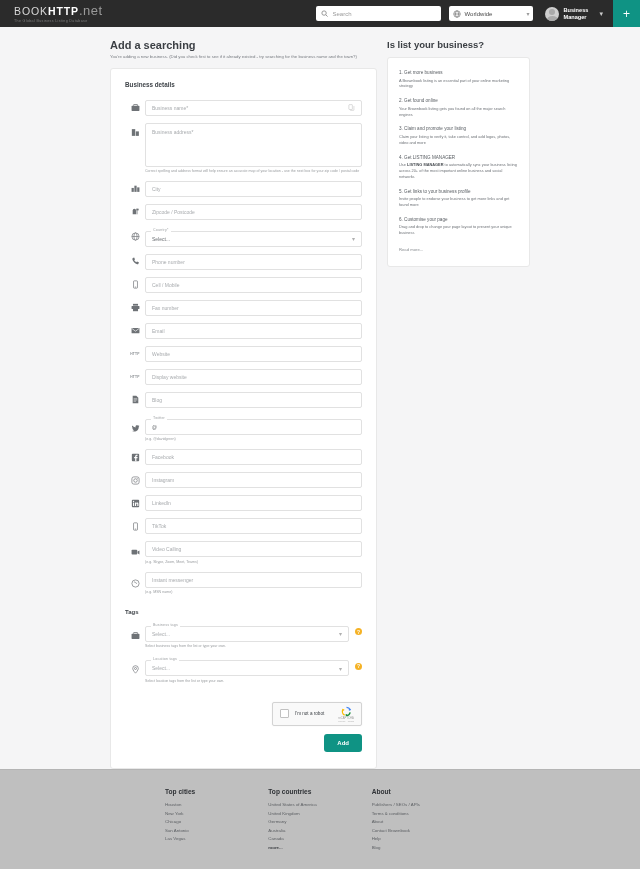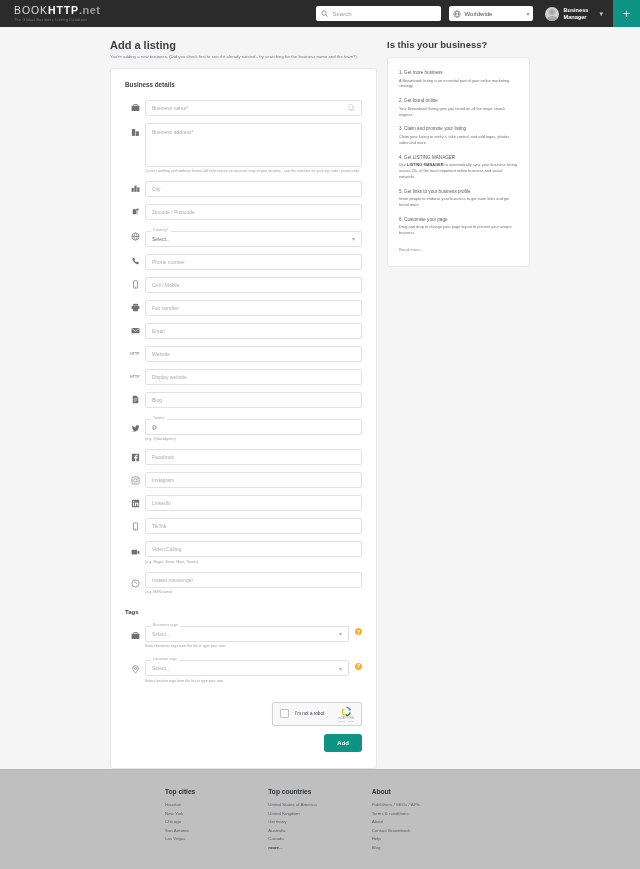--- a/index.html
+++ b/index.html
@@ -23,21 +23,21 @@
   }
   .brand { display: flex; flex-direction: column; justify-content: center; }
   .brand-name {
     font-size: 10.5px;
     letter-spacing: 0.9px;
     color: #d8d8d8;
     line-height: 1.05;
     white-space: nowrap;
   }
   .brand-name b { color: #ffffff; font-weight: 700; }
-  .brand-name .dotnet { color: #9a9a9a; font-size: 11px; letter-spacing: 0.5px; font-weight: bold; }
+  .brand-name .dotnet { color: #9a9a9a; font-size: 13px; letter-spacing: 0.5px; }
   .brand-tag {
     font-size: 3.6px;
     color: #7d7d7d;
     letter-spacing: 0.35px;
     margin-top: 1.5px;
     white-space: nowrap;
   }
 
   .topbar-right {
     margin-left: auto;
@@ -283,21 +283,21 @@
     </div>
 
     <div class="plus-btn">+</div>
   </div>
 </div>
 
 <div class="page">
   <div class="container">
 
     <div class="col-left">
-      <h1 class="page-title">Add a listing</h1>
+      <h1 class="page-title">Add a searching</h1>
       <div class="page-sub">You're adding a new business. (Did you check first to see if it already existed - try searching for the business name and the town?)</div>
 
       <div class="card card-left">
         <div class="section-head">Business details</div>
         <div id="fields-container">
             <div class="frow">
               <div class="ficon mid">
                 <svg width="9" height="9" viewBox="0 0 16 16" fill="#6e7276">
                   <rect x="1" y="5" width="14" height="9" rx="1"></rect>
                   <path d="M5.5 5V3.5h5V5h1.6V3a1 1 0 0 0-1-1h-6a1 1 0 0 0-1 1v2z"></path>
@@ -617,21 +617,21 @@
           </div>
         </div>
 
         <div class="add-wrap">
           <button class="add-btn">Add</button>
         </div>
       </div>
     </div>
 
     <div class="col-right">
-      <h2 class="side-title">Is this your business?</h2>
+      <h2 class="side-title">Is list your business?</h2>
       <div class="card card-right">
         <div id="promo-container">
             <div class="promo-item">
               <div class="promo-h">1. Get more business</div>
               <div class="promo-p">A Brownbook listing is an essential part of your online marketing strategy</div>
             </div>
             <div class="promo-item">
               <div class="promo-h">2. Get found online</div>
               <div class="promo-p">Your Brownbook listing gets you found on all the major search engines</div>
             </div>

